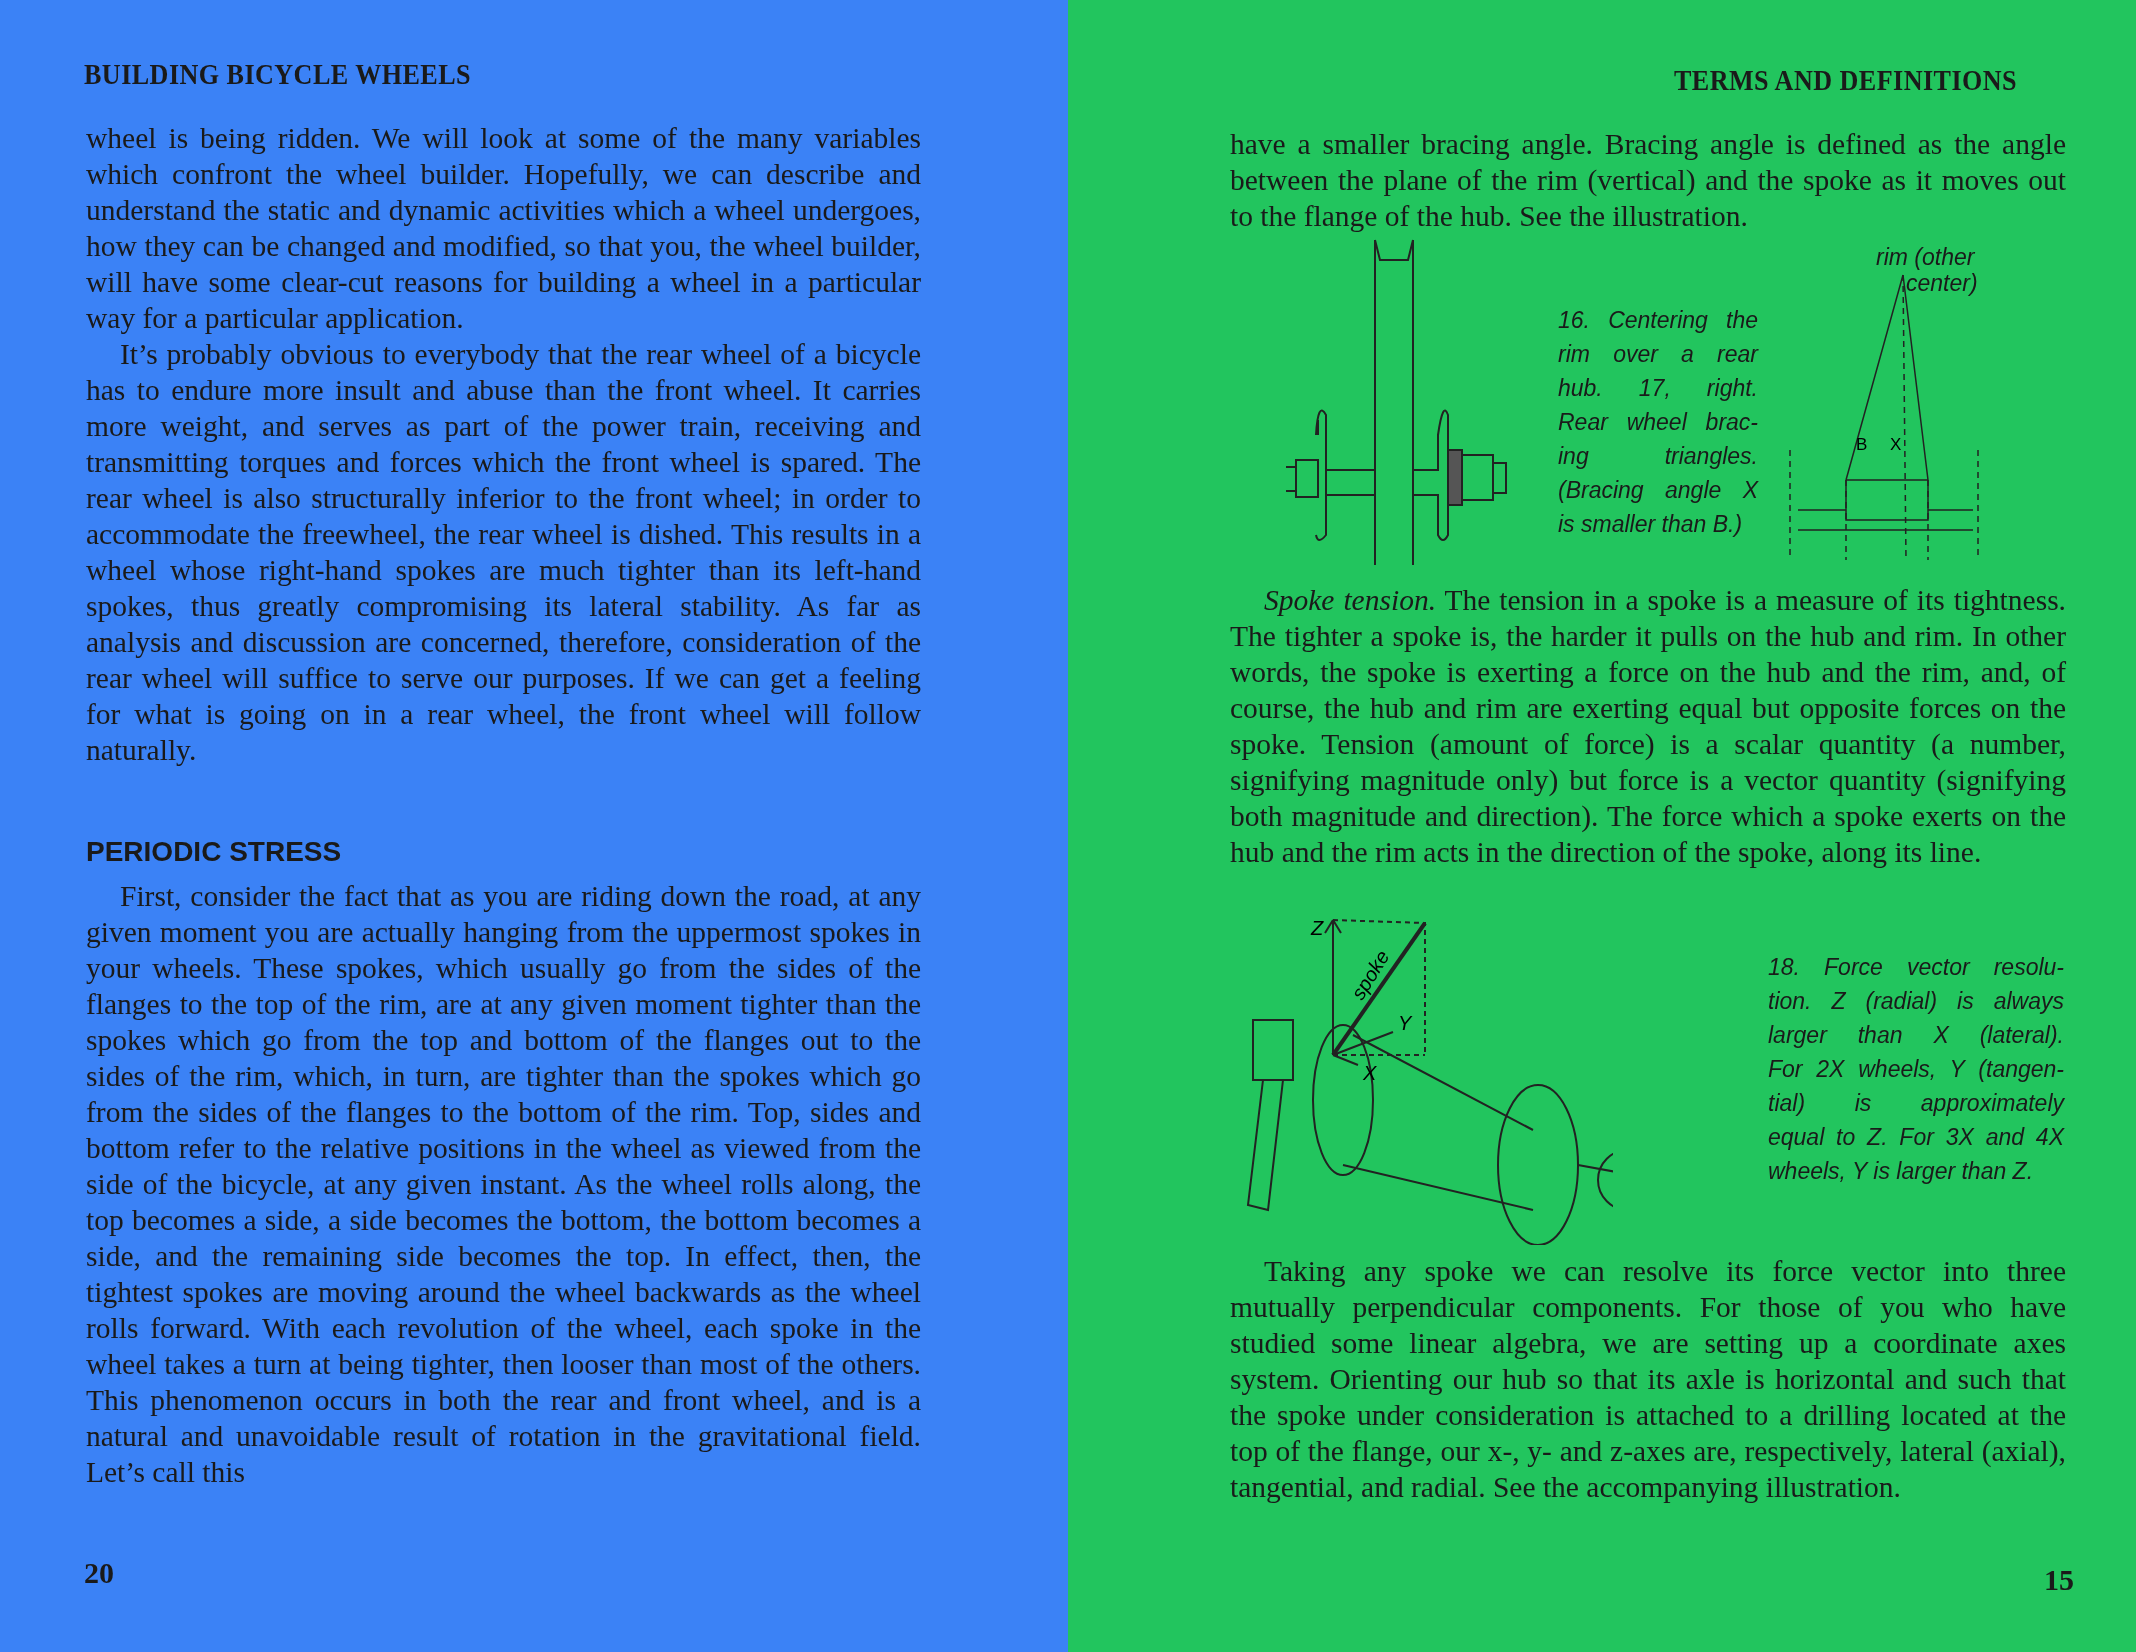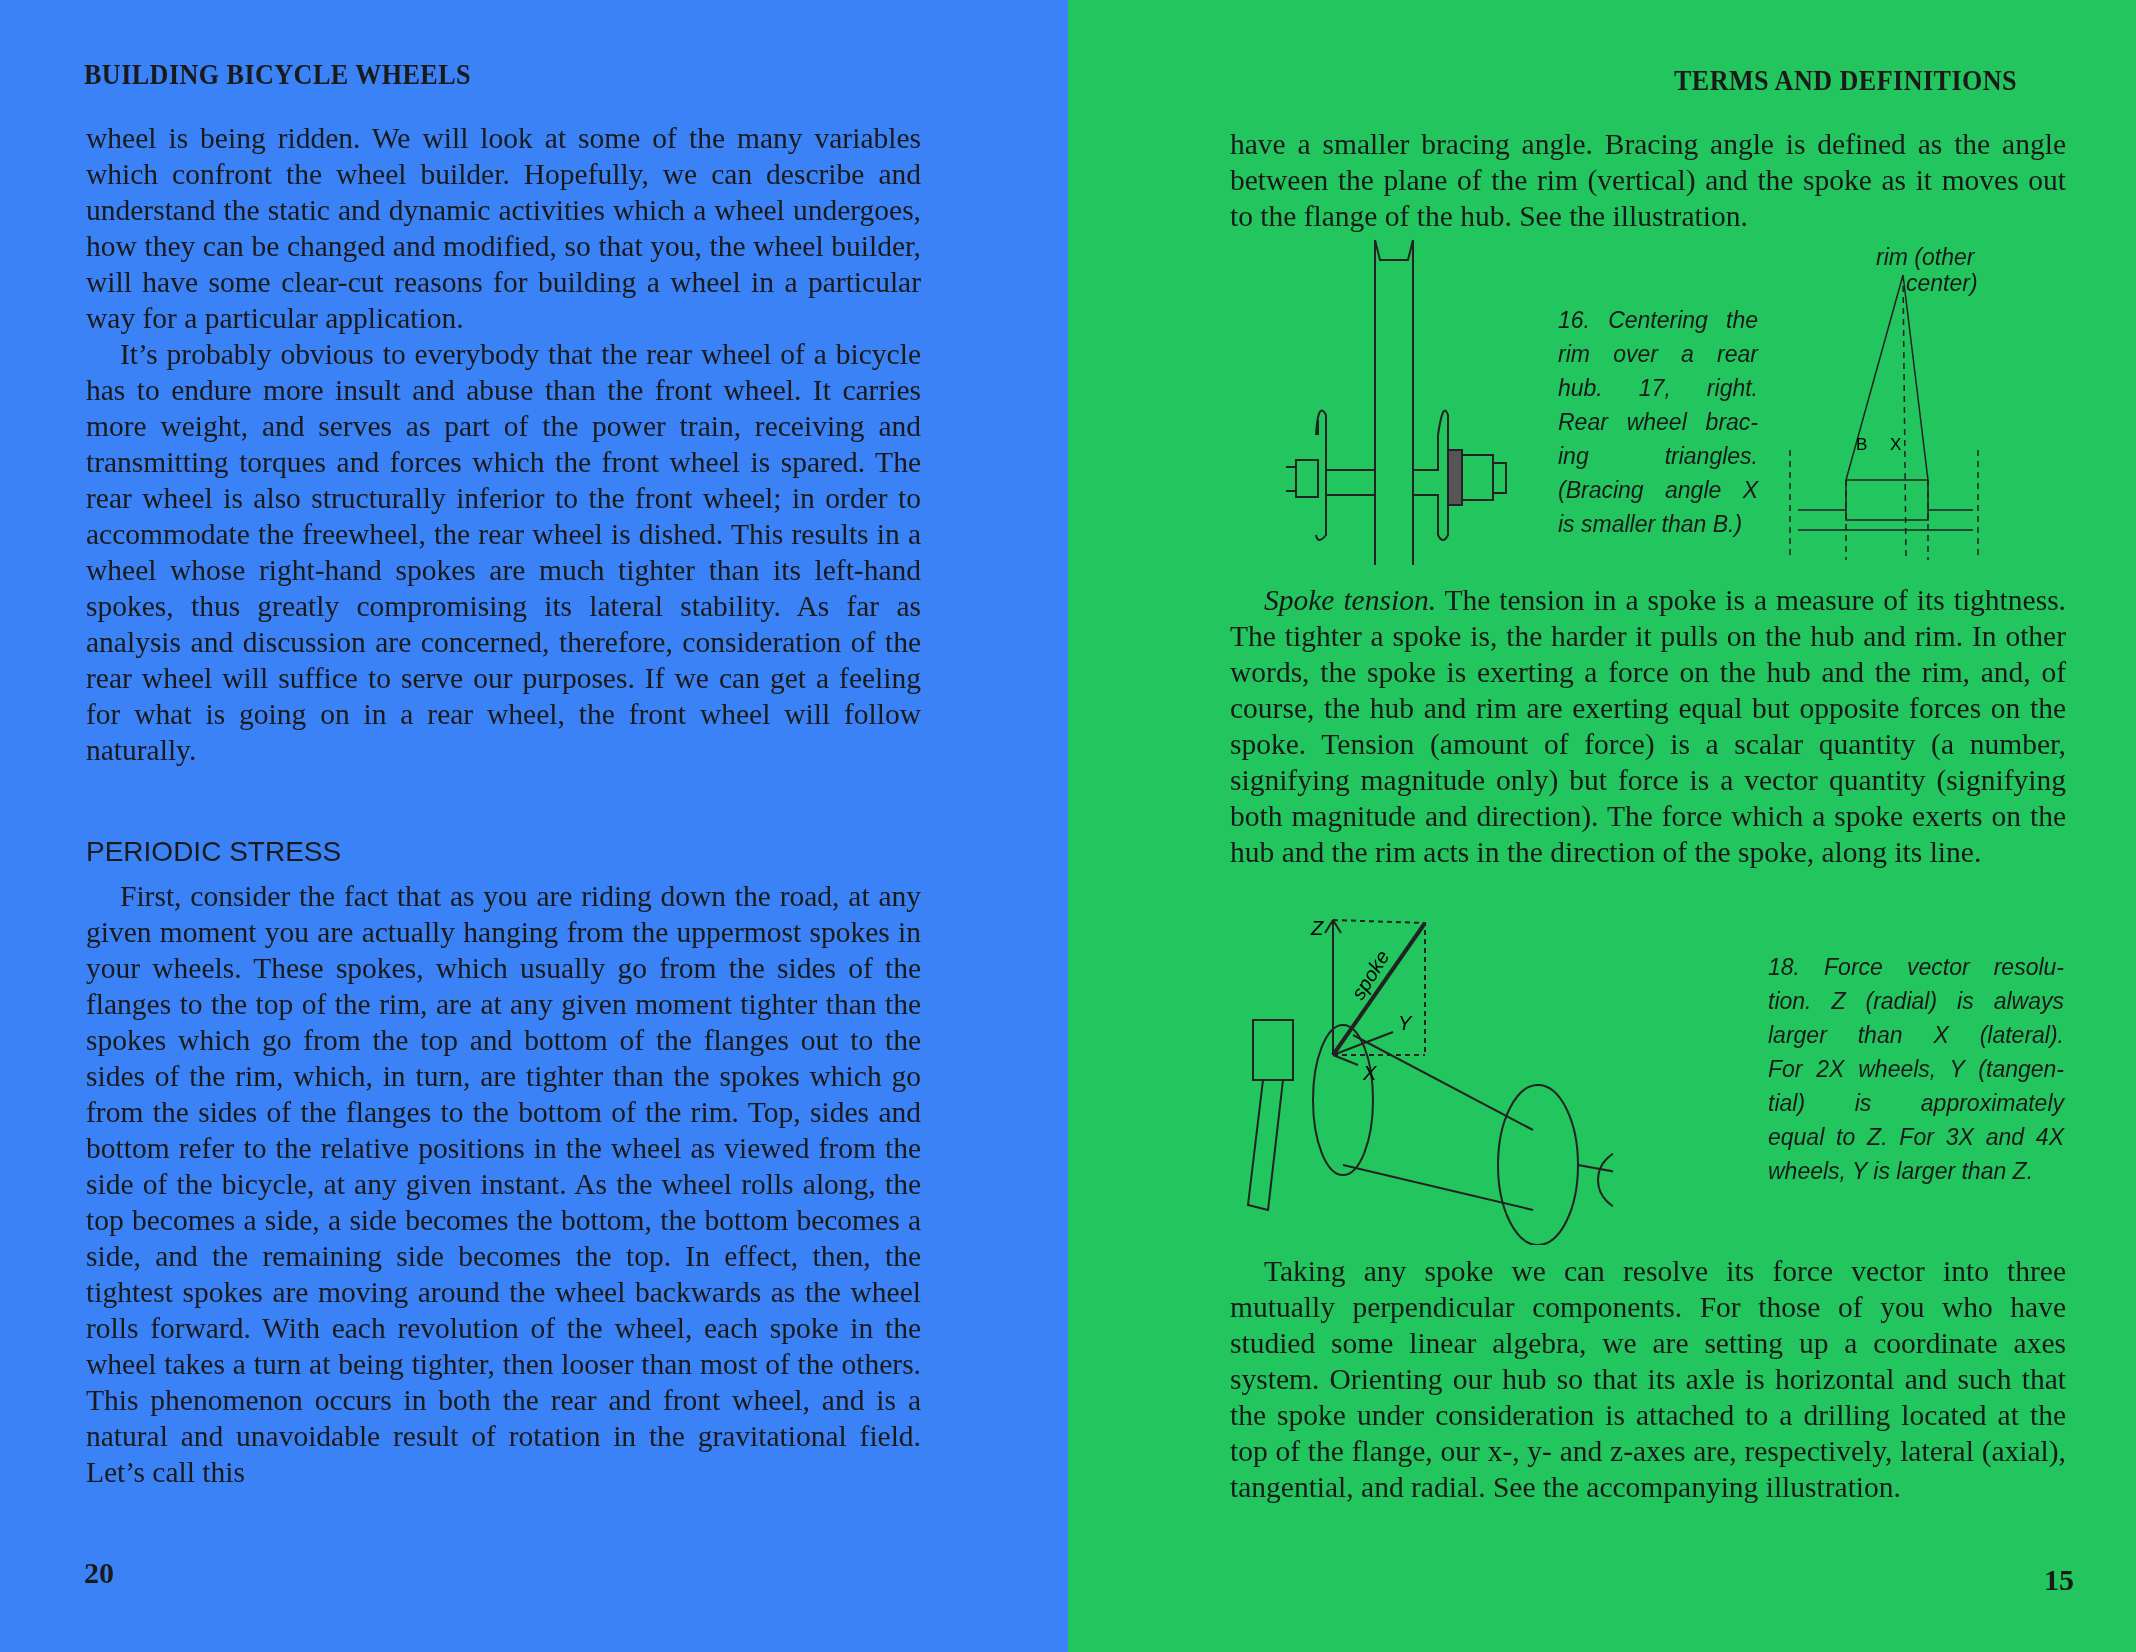--- a/index.html
+++ b/index.html
@@ -5,21 +5,21 @@
 html,body{margin:0;padding:0;}
 body{width:2136px;height:1652px;background:#f7f7f7;position:relative;overflow:hidden;font-family:"Liberation Serif",serif;color:#1a1a1a;}
 .page{position:absolute;top:0;height:1652px;}
 #left{left:0;width:1068px;background:#3b82f6;}
 #right{left:1068px;width:1068px;background:#22c55e;}
 .gutter{position:absolute;left:1068px;top:0;width:60px;height:1652px;background:linear-gradient(90deg,#aaa 0%,#d8d8d8 25%,#ececec 60%,#f6f6f6 100%);}
 .rhead{position:absolute;font-size:29px;letter-spacing:0.5px;font-weight:bold;transform:scaleX(0.9);transform-origin:left;}
 .body{position:absolute;font-size:29.5px;line-height:36px;text-align:justify;}
 .body p{margin:0;text-indent:34px;}
 .body p.noind{text-indent:0;}
-.sec{position:absolute;font-family:"Liberation Sans",sans-serif;font-weight:normal;font-size:28px;}
+.sec{position:absolute;font-family:"Liberation Sans",sans-serif;font-weight:bold;font-size:28px;}
 .pnum{position:absolute;font-size:30px;font-weight:bold;}
 .cap{position:absolute;font-family:"Liberation Sans",sans-serif;font-style:italic;font-size:23px;line-height:34px;text-align:justify;}
 .cap div{text-align-last:justify;}
 .cap div:last-child{text-align-last:left;}
 em{font-style:italic;}
 svg{position:absolute;}
 </style>
 </head>
 <body>
 

